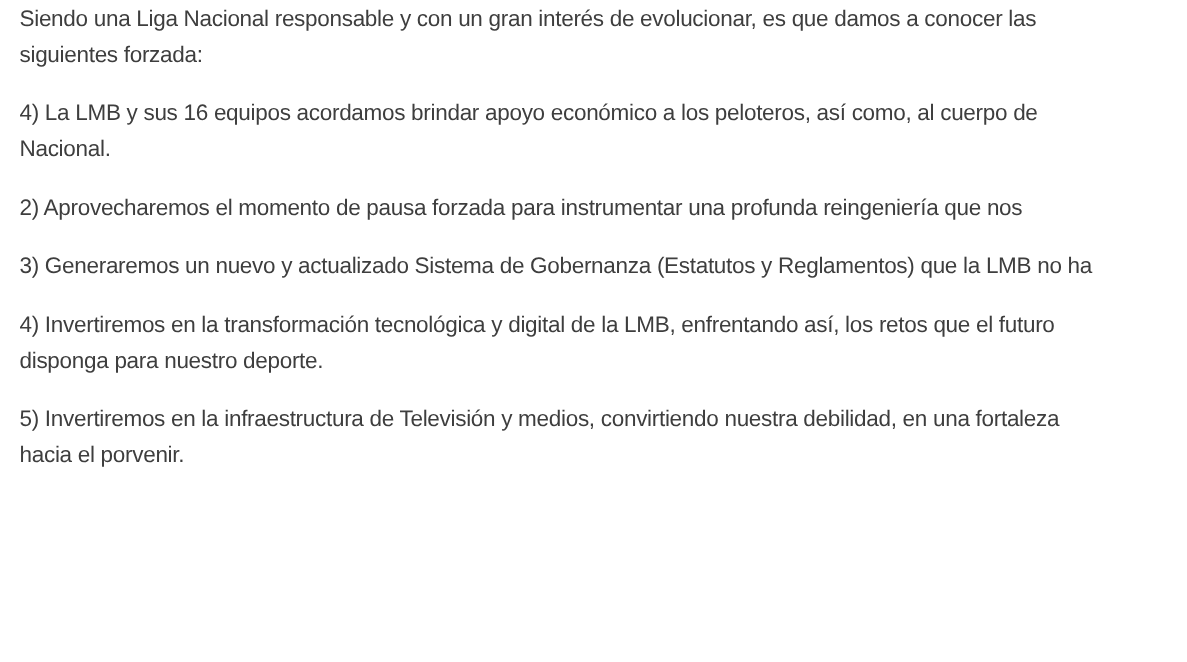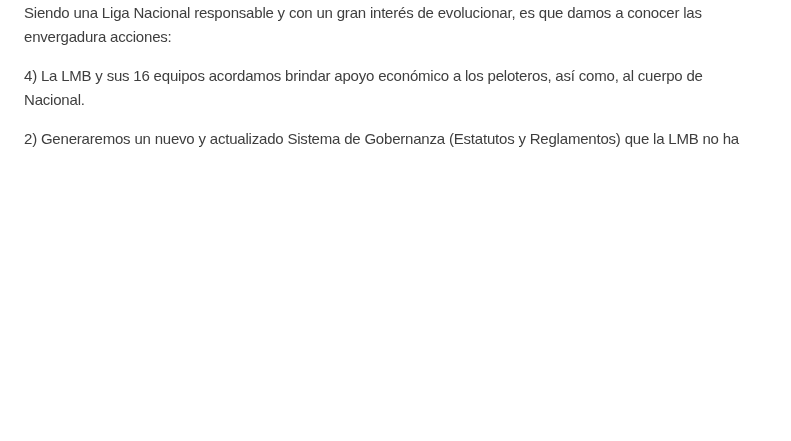--- a/index.html
+++ b/index.html
@@ -15,44 +15,53 @@
     font-family: "Liberation Sans", "DejaVu Sans", sans-serif;
   }
   .article {
     padding: 1px 8px 0 8px;
     color: #3e3e3e;
     font-size: 15px;
     line-height: 24px;
     letter-spacing: -0.2px;
   }
   .paragraph {
-    margin: 0 0 15px 16px;
+    margin: 0 0 15px 5px;
   }
   .line {
     white-space: nowrap;
   }
 </style>
 </head>
 <body>
 
 <div class="article">
 
   <div class="paragraph">
     <div class="line">Siendo una Liga Nacional responsable y con un gran interés de evolucionar, es que damos a conocer las</div>
-    <div class="line">envergadura acciones:</div>
+    <div class="line">siguientes forzada:</div>
   </div>
 
   <div class="paragraph">
     <div class="line">4) La LMB y sus 16 equipos acordamos brindar apoyo económico a los peloteros, así como, al cuerpo de</div>
     <div class="line">Nacional.</div>
   </div>
 
   <div class="paragraph">
+    <div class="line">2) Aprovecharemos el momento de pausa forzada para instrumentar una profunda reingeniería que nos</div>
   </div>
 
   <div class="paragraph">
-    <div class="line">2) Generaremos un nuevo y actualizado Sistema de Gobernanza (Estatutos y Reglamentos) que la LMB no ha</div>
+    <div class="line">3) Generaremos un nuevo y actualizado Sistema de Gobernanza (Estatutos y Reglamentos) que la LMB no ha</div>
   </div>
 
+  <div class="paragraph">
+    <div class="line">4) Invertiremos en la transformación tecnológica y digital de la LMB, enfrentando así, los retos que el futuro</div>
+    <div class="line">disponga para nuestro deporte.</div>
+  </div>
 
+  <div class="paragraph">
+    <div class="line">5) Invertiremos en la infraestructura de Televisión y medios, convirtiendo nuestra debilidad, en una fortaleza</div>
+    <div class="line">hacia el porvenir.</div>
+  </div>
 
 
 </div>
 
 </body></html>

